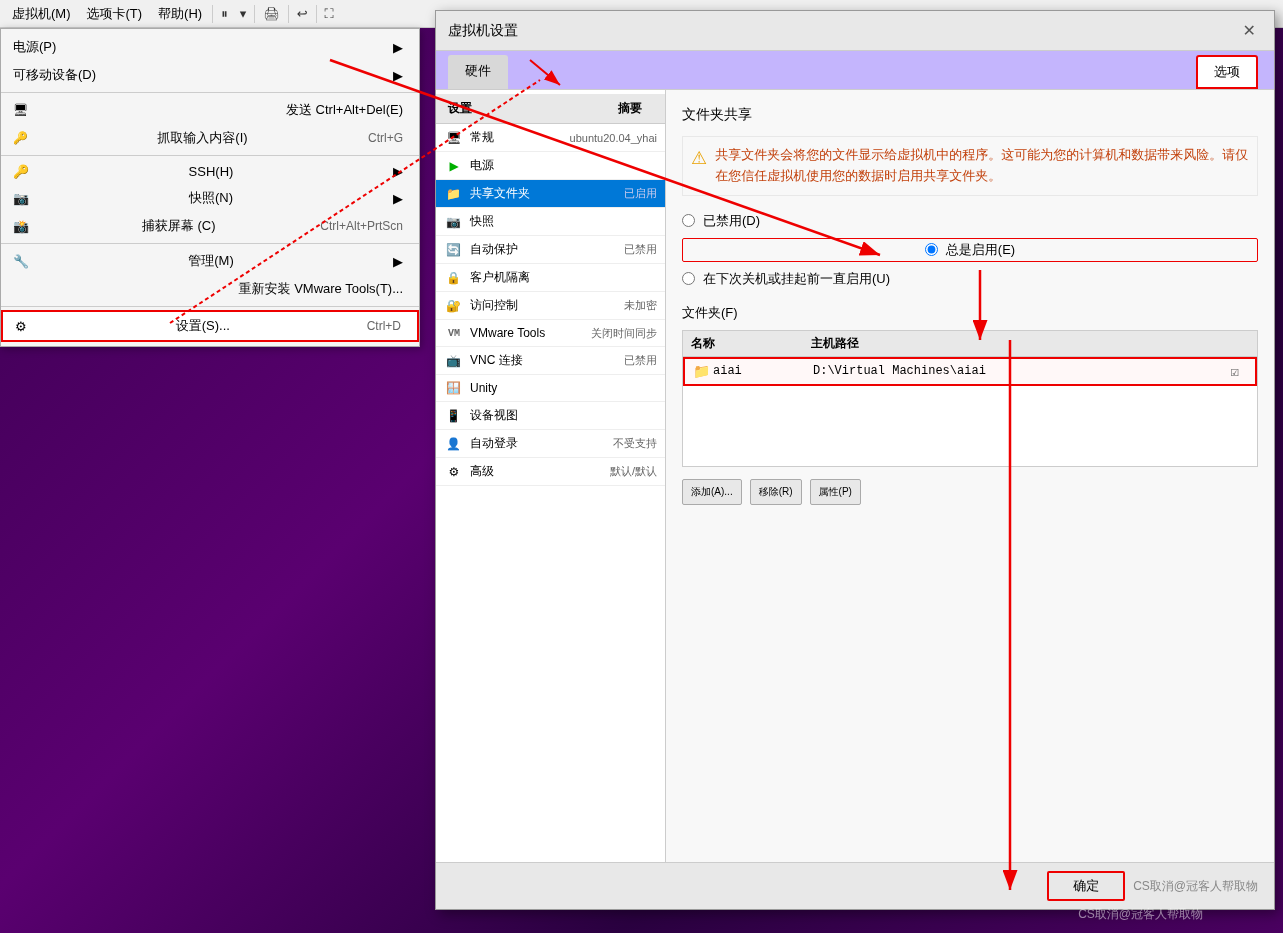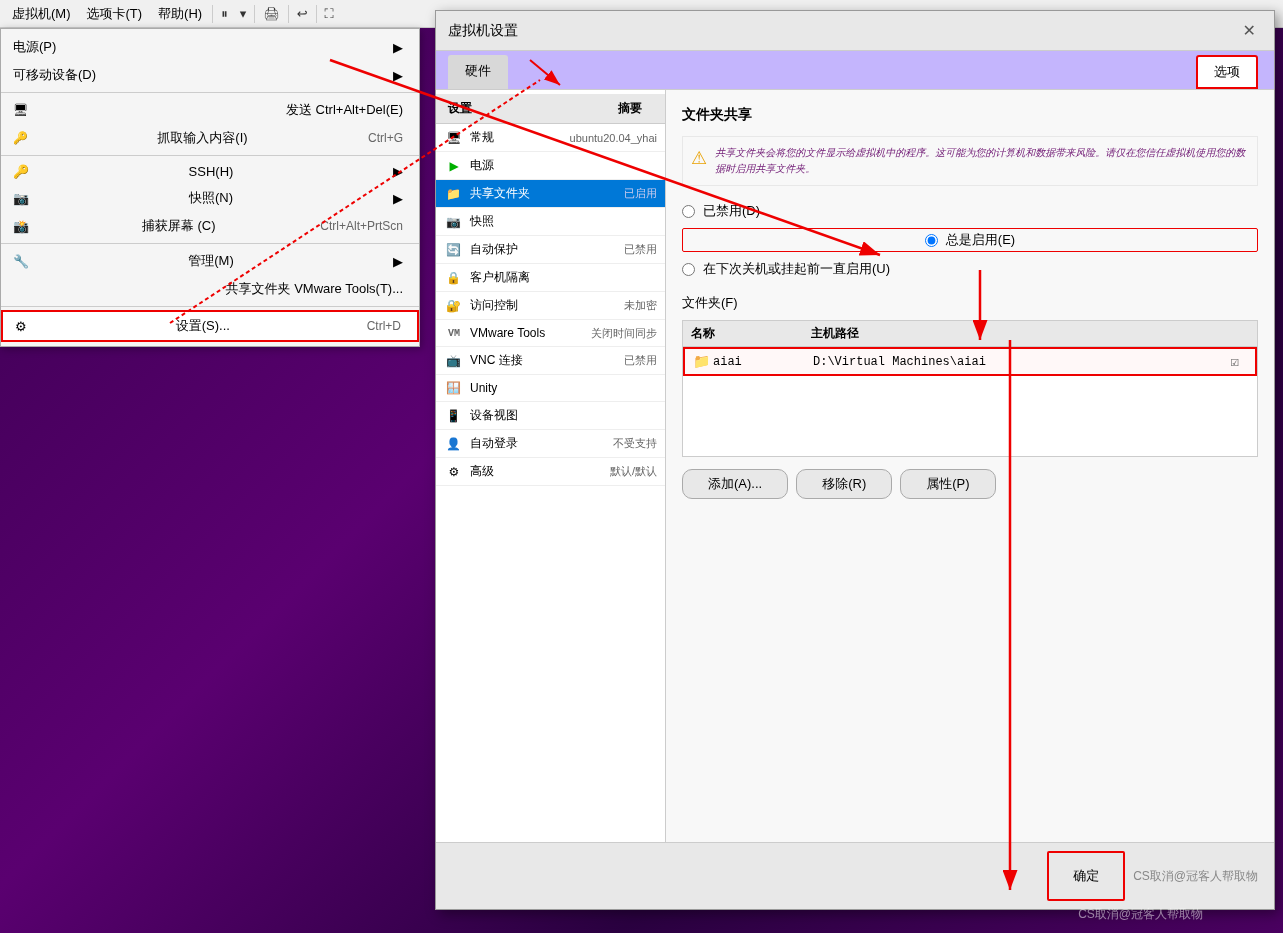--- a/index.html
+++ b/index.html
@@ -170,44 +170,43 @@
     
     .settings-detail {
       flex: 1;
       padding: 16px;
       background: #f8f8f8;
       overflow-y: auto;
     }
 
     .section-title {
       font-size: 14px;
-      font-weight: bold;
+      font-weight: normal;
       margin-bottom: 12px;
       color: #000;
     }
 
     .warning-box {
       display: flex;
       align-items: flex-start;
       background: #f8f8f8;
       padding: 8px;
       margin-bottom: 16px;
       border: 1px solid #e8e8e8;
     }
     .warning-icon {
       color: #e8a000;
       font-size: 18px;
       margin-right: 8px;
       margin-top: 2px;
     }
     .warning-text {
-      font-size: 10px;
+      font-size: 13px;
       line-height: 1.6;
-      color: #701a75;
-      font-style: italic;
+      color: #c2410c;
     }
 
     .radio-group { margin-bottom: 16px; }
     .radio-item {
       display: flex;
       align-items: center;
       margin-bottom: 8px;
       cursor: pointer;
     }
     .radio-item input[type="radio"] {
@@ -261,39 +260,39 @@
     .folder-row .col-path { flex: 1; font-size: 12px; }
     .folder-row .col-check { width: 24px; text-align: center; font-size: 14px; color: #555; }
     .folder-empty { height: 80px; }
 
     .button-row {
       display: flex;
       gap: 8px;
       margin-bottom: 8px;
     }
     .dialog-btn {
-      padding: 5px 25px;
+      padding: 5px 8px;
       background: #e8e8e8;
       border: 1px solid #aaa;
       cursor: pointer;
-      font-size: 13px;
-      border-radius: 10px;
+      font-size: 10px;
+      border-radius: 2px;
     }
 
     
     .dialog-footer {
       display: flex;
       justify-content: flex-end;
       padding: 8px 16px;
       background: #e8e8e8;
       border-top: 1px solid #ccc;
       gap: 8px;
     }
     .footer-btn {
-      padding: 14px 24px;
+      padding: 4px 24px;
       border: 1px solid #aaa;
       cursor: pointer;
       font-size: 13px;
       border-radius: 2px;
     }
     .footer-btn.primary {
       background: #e8e8e8;
       border: 2px solid #e00;
     }
 
@@ -374,21 +373,21 @@
     <span class="shortcut">Ctrl+Alt+PrtScn</span>
   </div>
   <div class="menu-divider"></div>
   <div class="menu-item">
     <span style="width:20px;margin-right:4px;">🔧</span>
     <span>管理(M)</span>
     <span class="arrow">▶</span>
   </div>
   <div class="menu-item">
     <span style="width:20px;margin-right:4px;"> </span>
-    <span>共享文件夹 VMware Tools(T)...</span>
+    <span>重新安装 VMware Tools(T)...</span>
   </div>
   <div class="menu-divider"></div>
   <div class="menu-item menu-item-highlighted" style="border:2px solid #e00;background:#fff;">
     <span style="width:20px;margin-right:4px;">⚙</span>
     <span>设置(S)...</span>
     <span class="shortcut">Ctrl+D</span>
   </div>
 </div>
 
 <div class="dialog">

